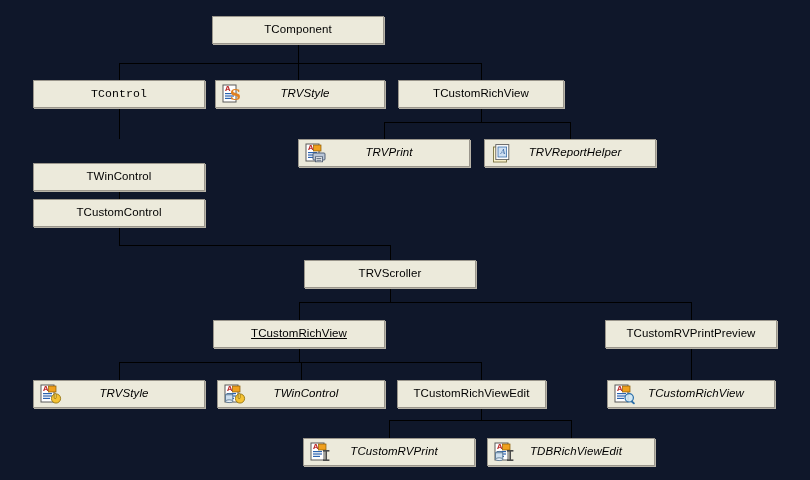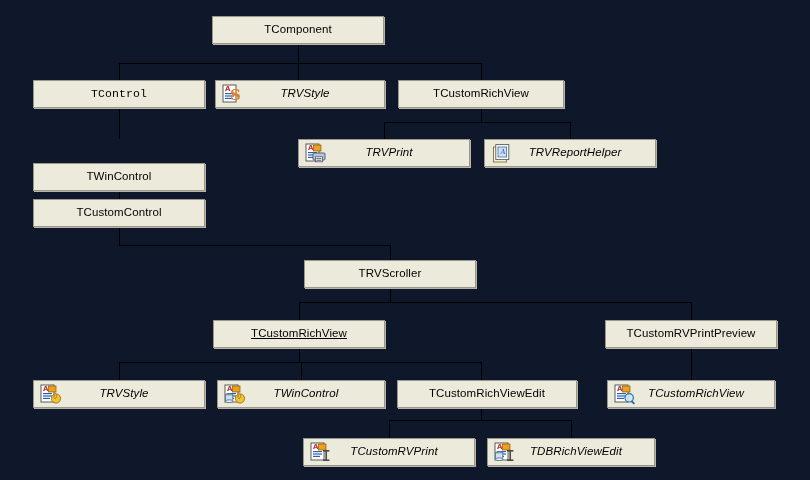--- a/index.html
+++ b/index.html
@@ -173,21 +173,21 @@
             <rect x="3" y="12.4" width="9" height="1.2" fill="#2b63b0"></rect>
             <rect x="3" y="14.8" width="7" height="1.2" fill="#2b63b0"></rect>
             <ellipse cx="5.2" cy="11.8" rx="3.6" ry="1.4" fill="#cfe0ef" stroke="#4a6a88" stroke-width="0.8"></ellipse>
             <rect x="1.6" y="11.8" width="7.2" height="6.4" fill="#cfe0ef" stroke="#4a6a88" stroke-width="0.8"></rect>
             <ellipse cx="5.2" cy="18.2" rx="3.6" ry="1.4" fill="#e8f0f7" stroke="#4a6a88" stroke-width="0.8"></ellipse>
             <circle cx="16" cy="15.5" r="4.6" fill="#f5c234" stroke="#8a6a00" stroke-width="0.8"></circle>
             <rect x="14.2" y="10.6" width="2" height="5" rx="1" fill="#f7d469" stroke="#8a6a00" stroke-width="0.7"></rect>
           </svg></span>
         <span class="label">TWinControl</span>
       </div>
-      <div class="node" style="left: 397px; top: 380px; width: 180px; height: 28px;">
+      <div class="node" style="left: 397px; top: 380px; width: 149px; height: 28px;">
         <span class="label">TCustomRichViewEdit</span>
       </div>
       <div class="node has-icon" style="left: 607px; top: 380px; width: 168px; height: 28px;">
         <span class="icon"><svg viewBox="0 0 22 22" width="22" height="22" xmlns="http://www.w3.org/2000/svg">
             <rect x="1" y="2" width="13" height="17" fill="#ffffff" stroke="#5a5a5a" stroke-width="1"></rect>
             <text x="3" y="8.4" font-family="DejaVu Sans, sans-serif" font-size="7" fill="#c03030" font-weight="bold">A</text>
             <rect x="8.5" y="3" width="7.5" height="6" fill="#f0a01e" stroke="#8a5a00" stroke-width="0.7"></rect>
             <rect x="3" y="10" width="9" height="1.2" fill="#2b63b0"></rect>
             <rect x="3" y="12.4" width="9" height="1.2" fill="#2b63b0"></rect>
             <rect x="3" y="14.8" width="7" height="1.2" fill="#2b63b0"></rect>

